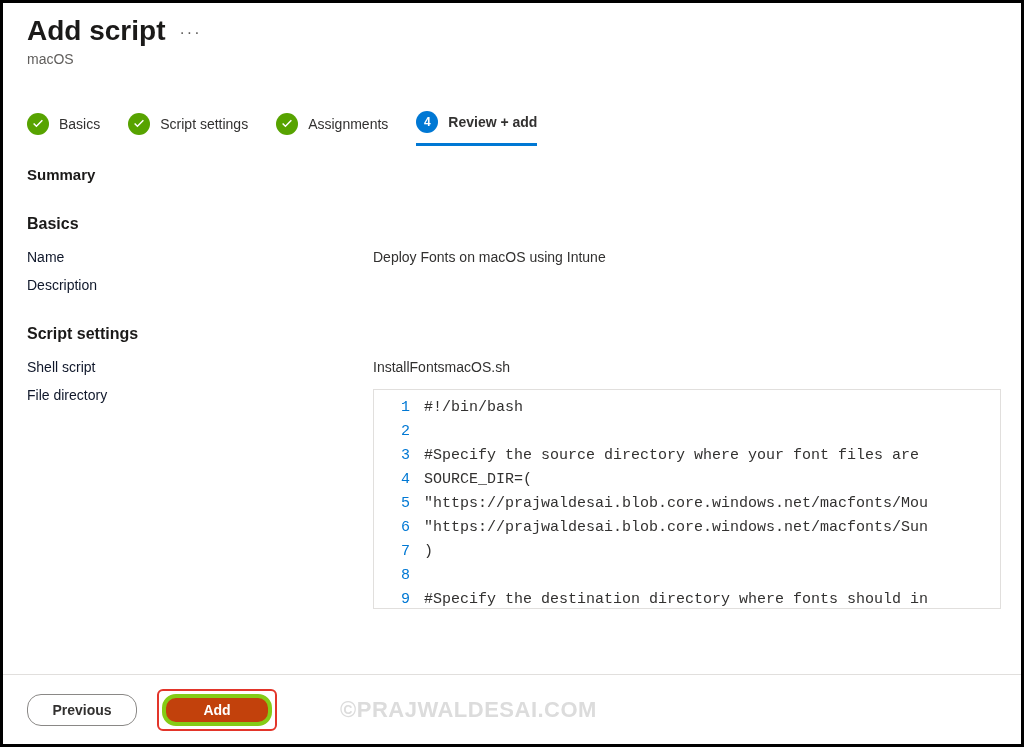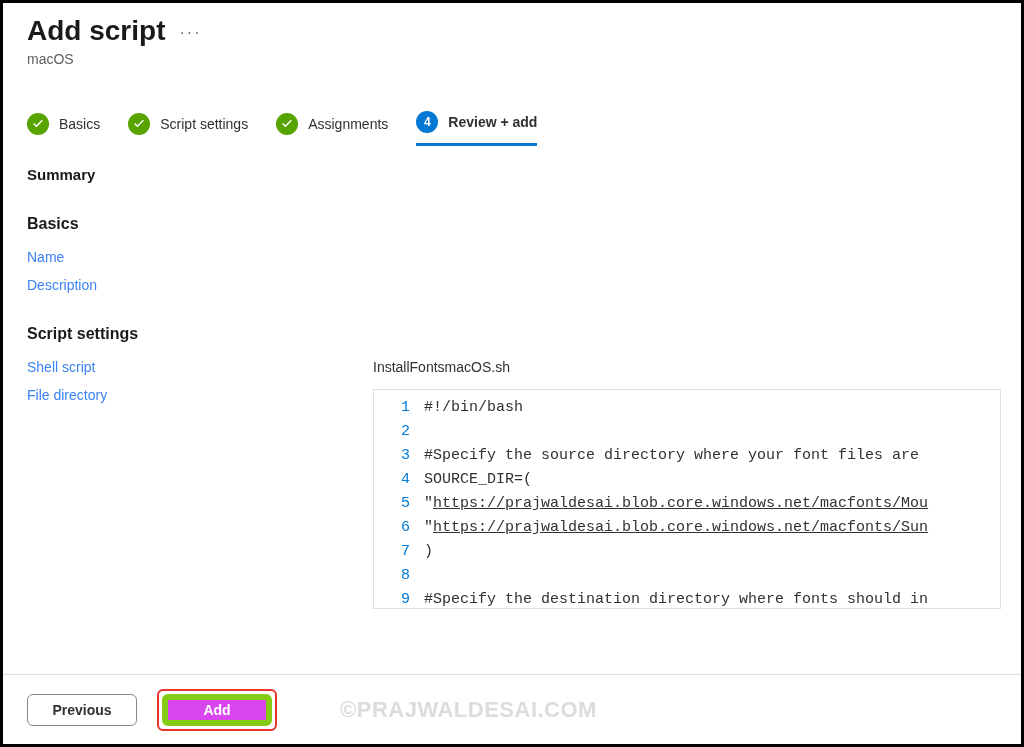--- a/index.html
+++ b/index.html
@@ -74,21 +74,21 @@
     margin-top: 6px; margin-bottom: 16px;
   }
   .section-heading {
     font-size: 16px; font-weight: 600; color: #1b1a19;
     margin-bottom: 16px; margin-top: 32px;
   }
   .kv-row {
     display: flex; font-size: 14px; color: #323130;
     margin-bottom: 12px;
   }
-  .kv-key { width: 346px; color: #3b82f6; flex: none; }
+  .kv-key { width: 346px; color: #0f172a; flex: none; }
   .kv-val { color: #323130; flex: 1; }
 
   .code-box {
     border: 1px solid #e1dfdd;
     font-family: Consolas, "Courier New", monospace;
     font-size: 15px;
     margin-top: 2px;
     height: 220px;
     overflow: hidden;
     display: flex;
@@ -102,44 +102,44 @@
     line-height: 24px;
   }
   .lines {
     padding: 6px 6px 6px 0;
     color: #323130;
     line-height: 24px;
     white-space: pre;
     flex: 1;
   }
   .code-line { height: 24px; }
-  .code-url { text-decoration: underline; }
+  .code-url { }
 
   .footer {
     position: absolute;
     left: 0; right: 0; bottom: 0;
     height: 70px;
     border-top: 1px solid #e1dfdd;
     display: flex; align-items: center;
     padding: 0 24px;
     gap: 20px;
     background: #fff;
   }
   .btn {
     min-width: 110px; height: 32px;
     font-size: 14px; font-weight: 600;
     display: flex; align-items: center; justify-content: center;
-    border-radius: 6px;
+    border-radius: 14px;
     cursor: pointer;
   }
   .btn-secondary {
     background: #fff; color: #323130; border: 1px solid #8a8886;
   }
   .btn-primary {
-    background: #d946ef; color: #fff; border: 6px solid #84cc16;
+    background: #c2410c; color: #fff; border: 4px solid #84cc16;
   }
   .btn-highlight {
     border: 2px solid #e3352a;
     border-radius: 6px;
     padding: 3px;
   }
   .watermark {
     font-size: 22px; font-weight: 700;
     color: #dcdcdc;
     margin-left: 43px;
@@ -186,20 +186,21 @@
         <span class="tab-icon num">4</span>
         <span>Review + add</span>
       </div>
     </div>
 
     <div class="section-label">Summary</div>
 
     <div class="section-heading">Basics</div>
     <div class="kv-row">
       <div class="kv-key">Name</div>
+      <div class="kv-val">Deploy Fonts on macOS using Intune</div>
     </div>
     <div class="kv-row">
       <div class="kv-key">Description</div>
     </div>
 
     <div class="section-heading">Script settings</div>
     <div class="kv-row">
       <div class="kv-key">Shell script</div>
       <div class="kv-val">InstallFontsmacOS.sh</div>
     </div>

